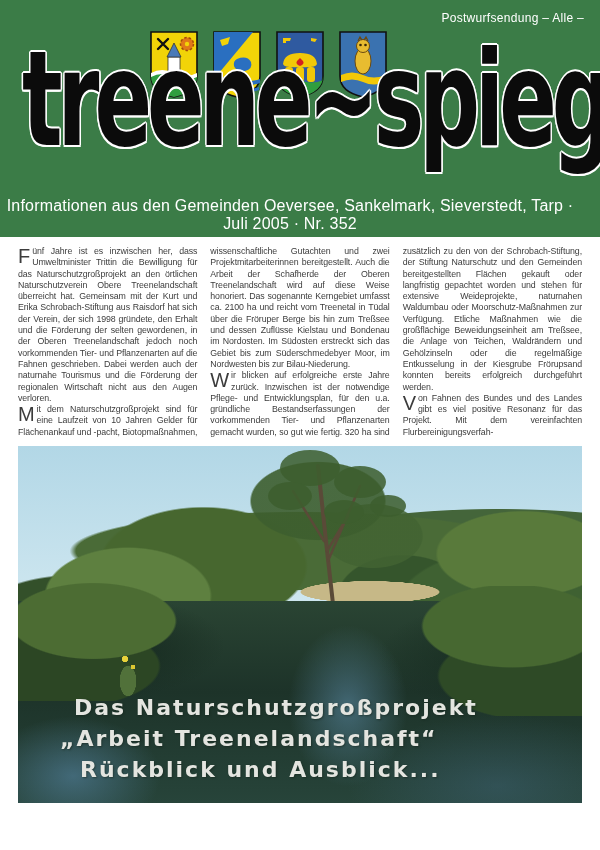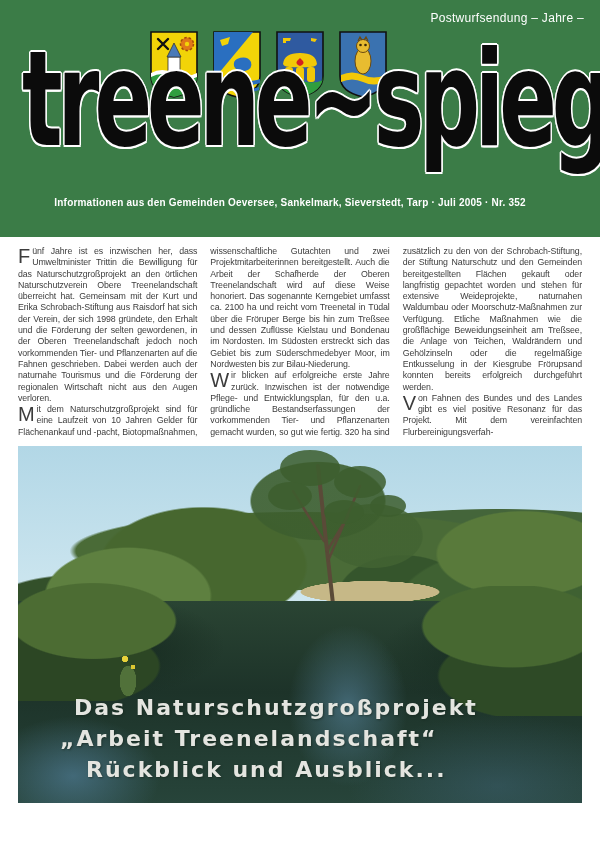--- a/index.html
+++ b/index.html
@@ -12,21 +12,21 @@
                 letter-spacing:.3px;}
   .crest-row{position:absolute;top:31px;left:150px;display:flex;gap:15px;}
   .crest{width:48px;height:67px;display:block;}
   .title{position:absolute;top:22px;left:22px;margin:0;white-space:nowrap;
          font-family:"DejaVu Sans",sans-serif;font-weight:bold;
          font-size:118px;letter-spacing:-7px;color:#0b0b0b;
          transform:scaleX(.72) scaleY(1.12);transform-origin:left top;
          text-shadow:-2px 0 0 #fff,2px 0 0 #fff,0 -2px 0 #fff,0 2px 0 #fff,
                      -1.5px -1.5px 0 #fff,1.5px -1.5px 0 #fff,-1.5px 1.5px 0 #fff,1.5px 1.5px 0 #fff;}
   .subtitle{position:absolute;top:197px;left:0;width:580px;text-align:center;
-            color:#ffffff;font-weight:bold;font-size:10px;letter-spacing:.2px;}
+            color:#ffffff;font-weight:normal;font-size:16px;letter-spacing:.2px;}
 
   
   .article{position:absolute;top:246px;left:18px;width:564px;height:200px;overflow:hidden;
            column-count:3;column-gap:13px;
            font-size:8.8px;line-height:11.3px;letter-spacing:-.1px;
            text-align:justify;color:#3c3c3c;}
   .article p{margin:0;}
   .dropcap{float:left;font-size:20px;line-height:19px;padding:1px 2px 0 0;color:#3c3c3c;}
   .continuation{text-align:center;margin-top:11px;}
 
@@ -66,29 +66,29 @@
     background:
       radial-gradient(circle 3px at 12px 8px,#e8d23a 97%,transparent 100%),
       radial-gradient(circle 2.5px at 20px 16px,#ddc832 97%,transparent 100%),
       radial-gradient(ellipse 12px 22px at 15px 30px,#51713a 68%,transparent 70%);}
   .tree-svg{position:absolute;left:230px;top:0;}
   .headline{position:absolute;left:56px;top:246px;color:#e4e5e0;
             font-family:"DejaVu Sans",sans-serif;font-weight:bold;font-size:22px;
             letter-spacing:2px;line-height:31px;white-space:nowrap;
             text-shadow:1px 1px 2px rgba(20,35,25,.55);}
   .headline .l2{margin-left:-14px;}
-  .headline .l3{margin-left:12px;}
+  .headline .l3{margin-left:6px;}
 </style>
 </head>
 <body>
 
 <div class="page">
 
   <header class="masthead">
-    <div class="mailing-note">Postwurfsendung – Jahre –</div>
+    <div class="mailing-note">Postwurfsendung – Alle –</div>
 
     <div class="crest-row">
 
       <svg class="crest" viewBox="0 0 48 67" title="Oeversee">
         <path d="M1 1 H47 V45 Q47 61 24 66 Q1 61 1 45 Z" fill="#f2d408" stroke="#111" stroke-width="1.6"></path>
         <path d="M1 45 Q12 38 24 45 Q36 52 47 45 V45 Q47 61 24 66 Q1 61 1 45 Z" fill="#2f9e3f"></path>
         <path d="M1 42 Q12 36 24 42 Q36 48 47 42 L47 46 Q36 52 24 46 Q12 40 1 46 Z" fill="#ffffff"></path>
         <rect x="18" y="26" width="12" height="20" fill="#ffffff" stroke="#333" stroke-width="0.8"></rect>
         <path d="M17 26 L24 12 L31 26 Z" fill="#4a7ab8" stroke="#333" stroke-width="0.8"></path>
         <path d="M8 8 L18 18 M18 8 L8 18" stroke="#111" stroke-width="2.4" stroke-linecap="round"></path>

